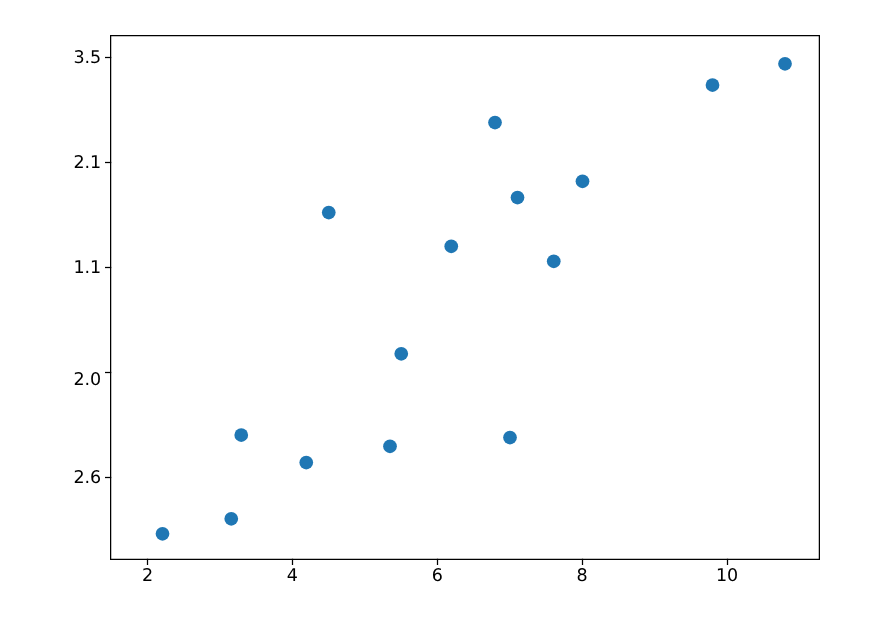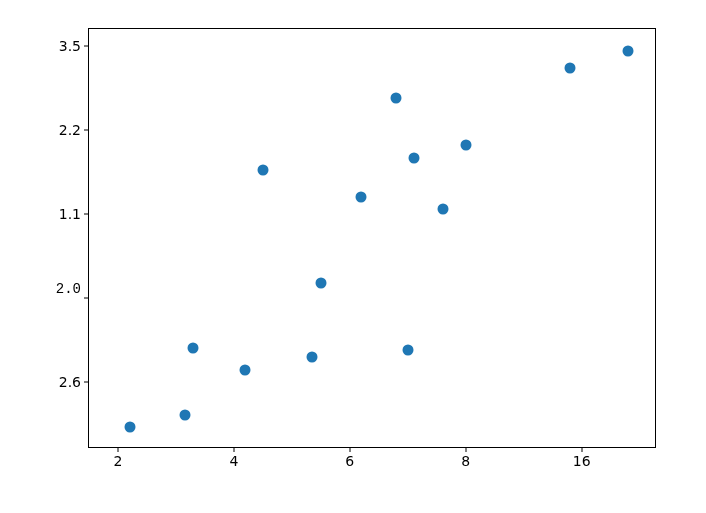--- a/index.html
+++ b/index.html
@@ -86,31 +86,31 @@
     <div class="x-ticks" id="x-ticks">
         <div class="tick-mark-x" style="left: 28.9796px;"></div>
         <div class="tick-label-x" style="left: 28.9796px;">2</div>
         <div class="tick-mark-x" style="left: 144.898px;"></div>
         <div class="tick-label-x" style="left: 144.898px;">4</div>
         <div class="tick-mark-x" style="left: 260.816px;"></div>
         <div class="tick-label-x" style="left: 260.816px;">6</div>
         <div class="tick-mark-x" style="left: 376.735px;"></div>
         <div class="tick-label-x" style="left: 376.735px;">8</div>
         <div class="tick-mark-x" style="left: 492.653px;"></div>
-        <div class="tick-label-x" style="left: 492.653px;">16</div>
+        <div class="tick-label-x" style="left: 492.653px;">10</div>
       </div>
     <div class="y-ticks" id="y-ticks">
         <div class="tick-mark-y" style="top: 352.8px;"></div>
         <div class="tick-label-y" style="top: 352.8px;">2.6</div>
         <div class="tick-mark-y" style="top: 268.8px;"></div>
-        <div class="tick-label-y" style="top: 260px; font-family: Liberation Mono, monospace;">2.0</div>
+        <div class="tick-label-y" style="top: 275px;">2.0</div>
         <div class="tick-mark-y" style="top: 184.8px;"></div>
         <div class="tick-label-y" style="top: 184.8px;">1.1</div>
         <div class="tick-mark-y" style="top: 100.8px;"></div>
-        <div class="tick-label-y" style="top: 100.8px;">2.2</div>
+        <div class="tick-label-y" style="top: 100.8px;">2.1</div>
         <div class="tick-mark-y" style="top: 16.8px;"></div>
         <div class="tick-label-y" style="top: 16.8px;">3.5</div>
       </div>
     <div class="points" id="points-layer">
         <div class="point" style="left: 40.5714px; top: 398.16px; background: rgb(31, 119, 180);"></div>
         <div class="point" style="left: 95.6327px; top: 386.4px; background: rgb(31, 119, 180);"></div>
         <div class="point" style="left: 104.327px; top: 319.2px; background: rgb(31, 119, 180);"></div>
         <div class="point" style="left: 156.49px; top: 341.04px; background: rgb(31, 119, 180);"></div>
         <div class="point" style="left: 173.878px; top: 141.12px; background: rgb(31, 119, 180);"></div>
         <div class="point" style="left: 223.143px; top: 327.6px; background: rgb(31, 119, 180);"></div>

